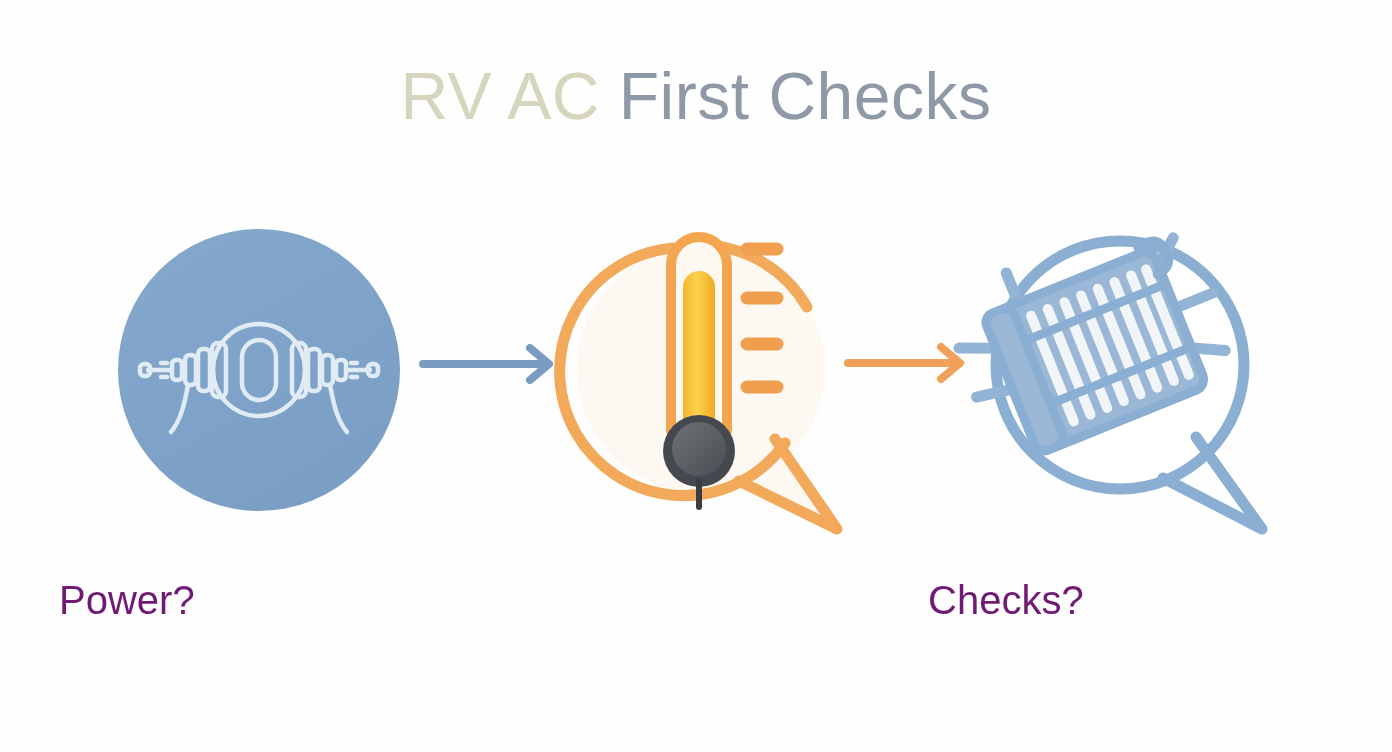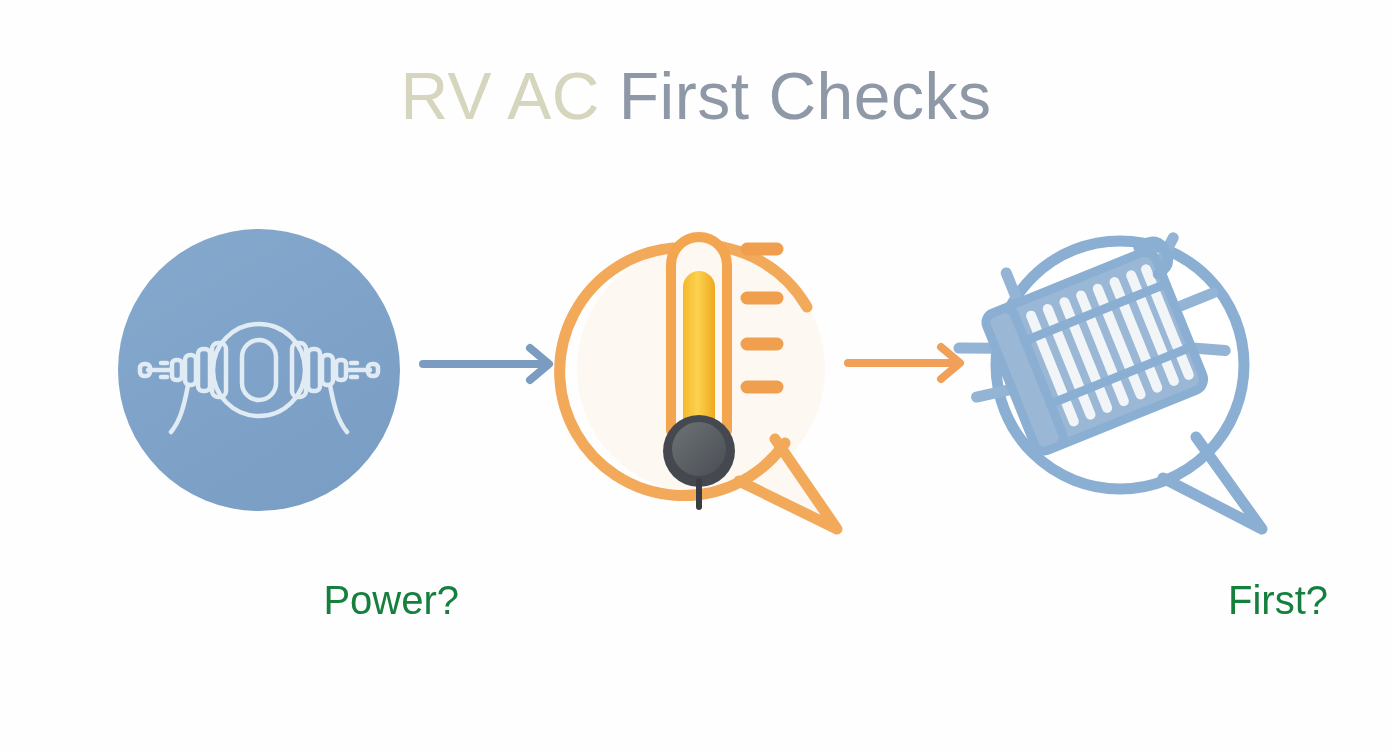--- a/index.html
+++ b/index.html
@@ -60,24 +60,24 @@
     width: 100%;
     height: 100%;
     overflow: visible;
   }
 
   
   .step-label {
     position: absolute;
     top: 578px;
     width: 400px;
-    text-align: right;
+    text-align: left;
     font-size: 40px;
     font-weight: 400;
-    color: #15803d;
+    color: #701a75;
     white-space: nowrap;
     user-select: none;
   }
   #label-power      { left: 59px; }
   #label-thermostat { left: 514px; }
   #label-filter     { left: 928px; }
 
   
   .arrow {
     position: absolute;
@@ -242,15 +242,15 @@
             <line x1="56" y1="146" x2="206" y2="146"></line>
           </g>
 
           <path d="M196 34 q24 -6 24 16 q0 14 -16 16" fill="none" stroke="#8aafd2" stroke-width="10" stroke-linecap="round"></path>
         </g>
       </svg>
     </div>
   </div>
 
   <div class="step-label" id="label-power">Power?</div>
-  <div class="step-label" id="label-filter">First?</div>
+  <div class="step-label" id="label-filter">Checks?</div>
 
 </div>
 
 </body></html>

